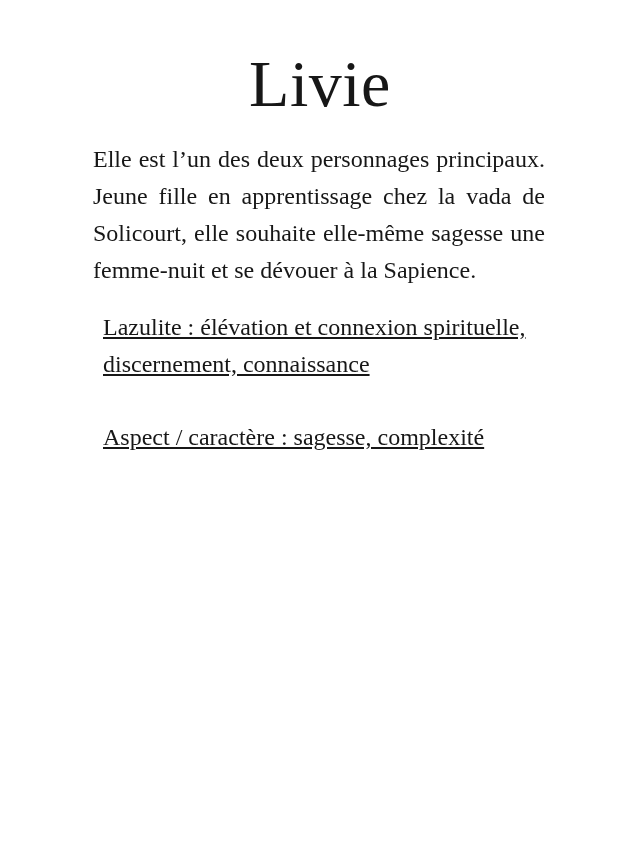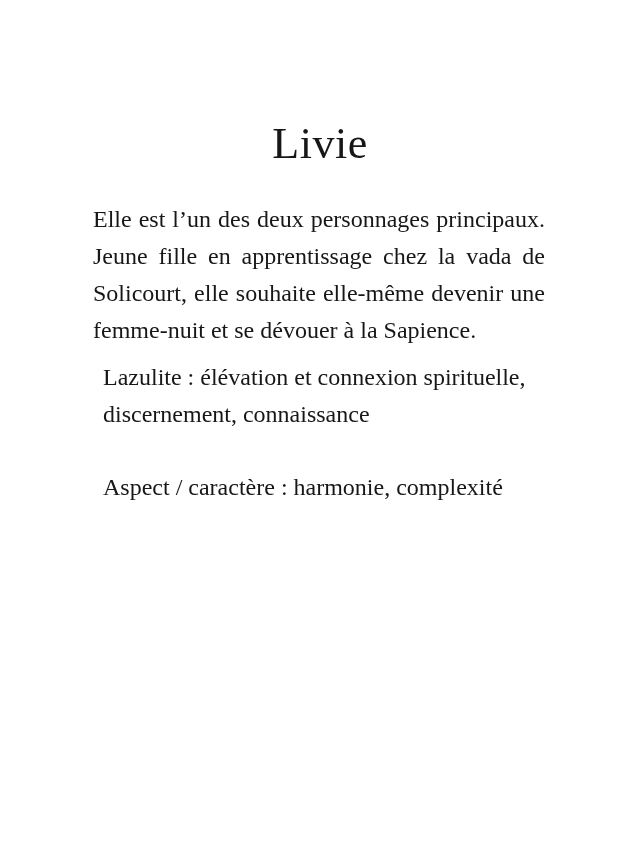--- a/index.html
+++ b/index.html
@@ -15,56 +15,57 @@
     overflow: hidden;
   }
   .page {
     width: 640px;
     height: 864px;
     background: #ffffff;
     box-sizing: border-box;
   }
   .title {
     margin: 0;
-    padding-top: 106px;
-    font-size: 44px;
+    padding-top: 46px;
+    font-size: 66px;
     line-height: 76px;
     font-weight: 400;
     text-align: center;
     letter-spacing: 0.5px;
   }
   .description {
     margin: 19px 0 0 93px;
     width: 452px;
     font-size: 24px;
     line-height: 37px;
     text-align: justify;
     text-justify: inter-word;
   }
   .attributes {
-    margin: 10px 0 0 103px;
+    margin: 20px 0 0 103px;
     width: 452px;
+    text-decoration: underline;
   }
   .attribute {
     font-size: 24px;
     line-height: 37px;
     white-space: pre-line;
     margin-bottom: 36px;
     text-align: left;
   }
   .attribute:last-child {
     margin-bottom: 0;
   }
 </style>
 </head>
 <body>
 
 <div class="page">
   <h1 class="title">Livie</h1>
 
-  <p class="description">Elle est l’un des deux personnages principaux. Jeune fille en apprentissage chez la vada de Solicourt, elle souhaite elle-même devenir une femme-nuit et se dévouer à la Sapience.</p>
+  <p class="description">Elle est l’un des deux personnages principaux. Jeune fille en apprentissage chez la vada de Solicourt, elle souhaite elle-même sagesse une femme-nuit et se dévouer à la Sapience.</p>
 
   <section class="attributes">
     <div class="attribute">Lazulite : élévation et connexion spirituelle,
 discernement, connaissance</div>
-    <div class="attribute">Aspect / caractère : harmonie, complexité</div>
+    <div class="attribute">Aspect / caractère : sagesse, complexité</div>
   </section>
 </div>
 
 </body></html>

